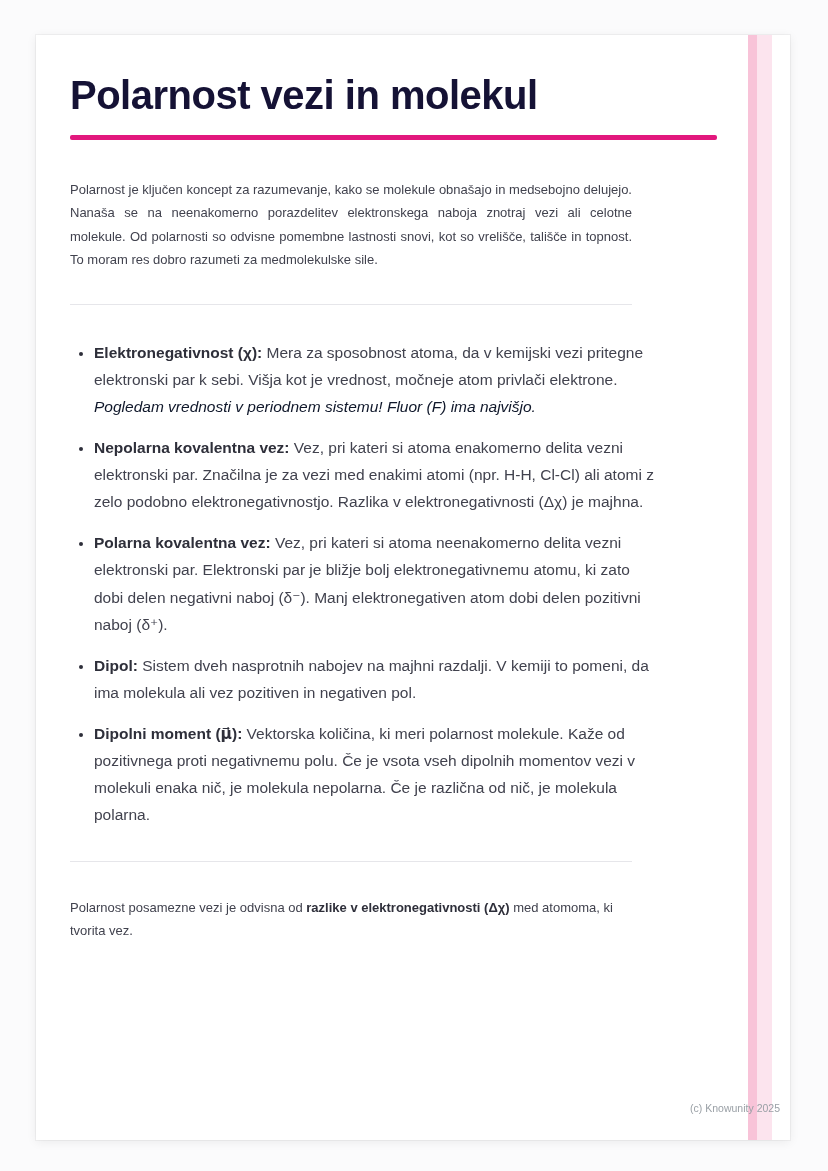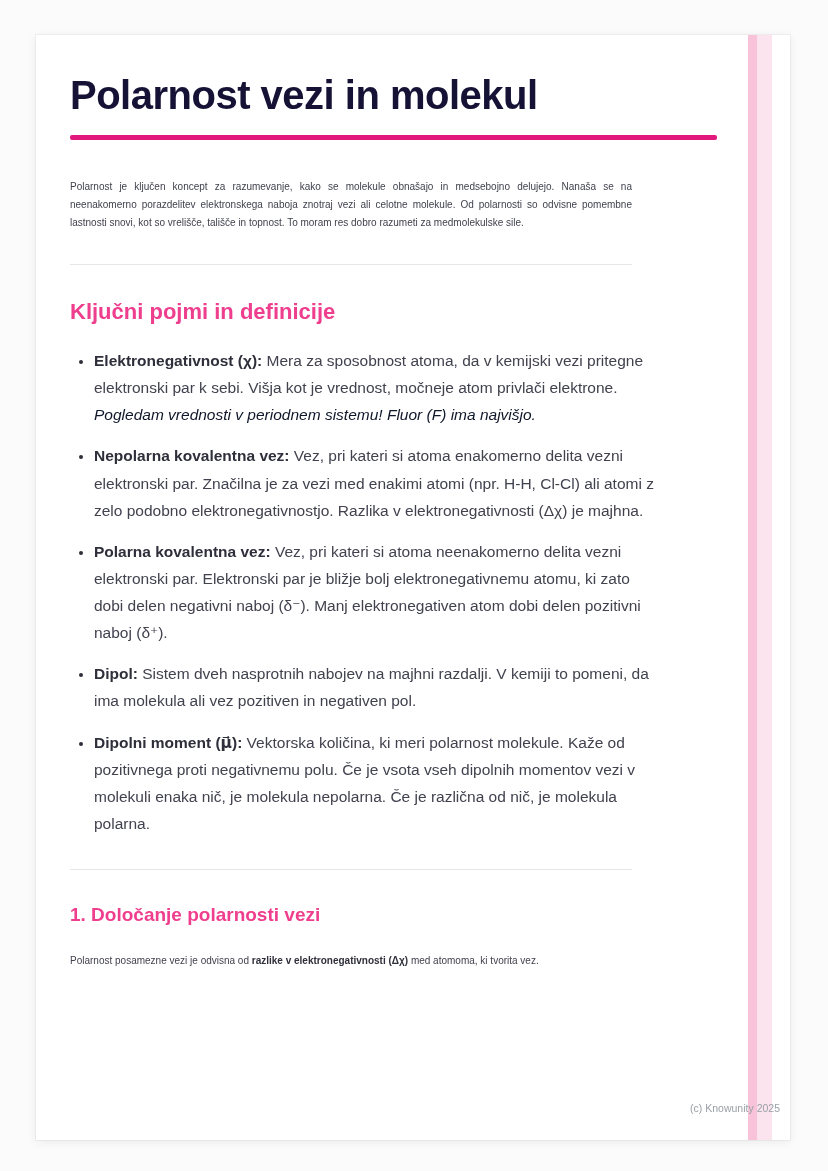--- a/index.html
+++ b/index.html
@@ -60,21 +60,21 @@
   }
   h3.sub-heading {
     margin: 0 0 26px 0;
     font-size: 19px;
     font-weight: 700;
     color: #ee3e8d;
   }
   p.body-text {
     width: 562px;
     margin: 0 0 26px 0;
-    font-size: 10px;
+    font-size: 13px;
     line-height: 1.8;
     color: #41424e;
   }
   p.justified {
     text-align: justify;
   }
   .divider {
     width: 562px;
     height: 1px;
     border: none;
@@ -130,21 +130,20 @@
     <h1 class="doc-title">Polarnost vezi in molekul</h1>
     <hr class="title-rule">
 
     <section>
       <p class="body-text justified">Polarnost je ključen koncept za razumevanje, kako se molekule obnašajo in medsebojno delujejo. Nanaša se na neenakomerno porazdelitev elektronskega naboja znotraj vezi ali celotne molekule. Od polarnosti so odvisne pomembne lastnosti snovi, kot so vrelišče, tališče in topnost. To moram res dobro razumeti za medmolekulske sile.</p>
     </section>
 
     <hr class="divider">
 
     <section>
-      <h2 class="section-heading">Ključni pojmi in definicije</h2>
 
       <ul class="term-list">
         <li>
           <span class="term-bold">Elektronegativnost (χ):</span><span> Mera za sposobnost atoma, da v kemijski vezi pritegne elektronski par k sebi. Višja kot je vrednost, močneje atom privlači elektrone. </span><span class="term-note">Pogledam vrednosti v periodnem sistemu! Fluor (F) ima najvišjo.</span>
         </li>
         <li>
           <span class="term-bold">Nepolarna kovalentna vez:</span><span> Vez, pri kateri si atoma enakomerno delita vezni elektronski par. Značilna je za vezi med enakimi atomi (npr. H-H, Cl-Cl) ali atomi z zelo podobno elektronegativnostjo. Razlika v elektronegativnosti (Δχ) je majhna.</span>
         </li>
         <li>
           <span class="term-bold">Polarna kovalentna vez:</span><span> Vez, pri kateri si atoma neenakomerno delita vezni elektronski par. Elektronski par je bližje bolj elektronegativnemu atomu, ki zato dobi delen negativni naboj (δ⁻). Manj elektronegativen atom dobi delen pozitivni naboj (δ⁺).</span>
@@ -154,20 +153,19 @@
         </li>
         <li>
           <span class="term-bold">Dipolni moment (μ⃗):</span><span> Vektorska količina, ki meri polarnost molekule. Kaže od pozitivnega proti negativnemu polu. Če je vsota vseh dipolnih momentov vezi v molekuli enaka nič, je molekula nepolarna. Če je različna od nič, je molekula polarna.</span>
         </li>
       </ul>
     </section>
 
     <hr class="divider">
 
     <section>
-      <h3 class="sub-heading">1. Določanje polarnosti vezi</h3>
       <p class="body-text"><span>Polarnost posamezne vezi je odvisna od </span><span class="inline-bold">razlike v elektronegativnosti (Δχ)</span><span> med atomoma, ki tvorita vez.</span></p>
     </section>
 
   </div>
 
   <div class="footer-credit">(c) Knowunity 2025</div>
 </div>
 
 </body></html>

